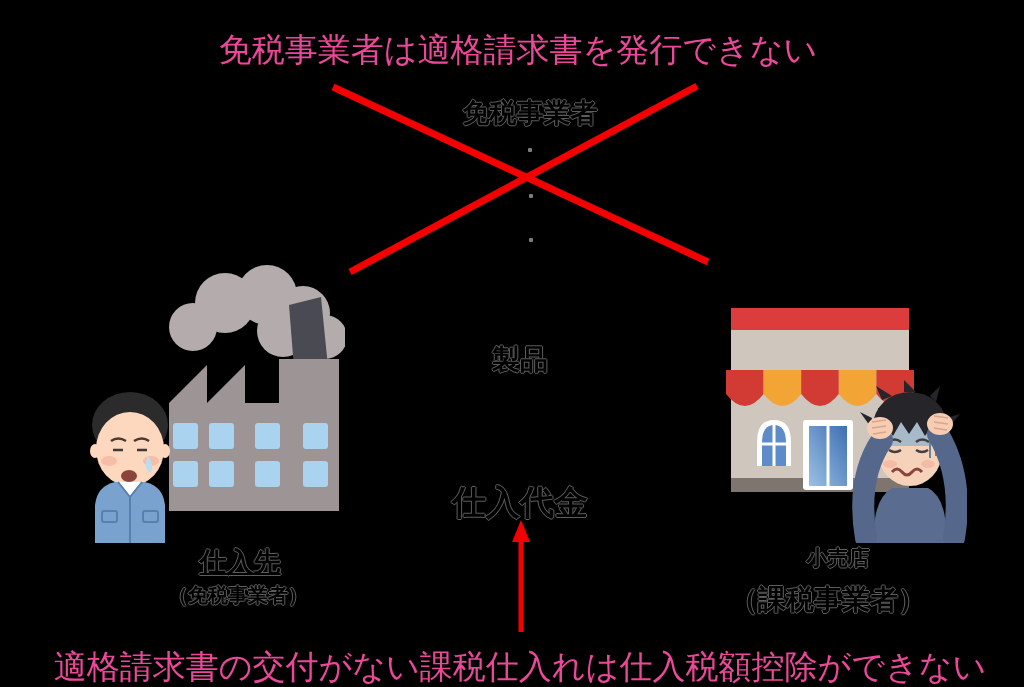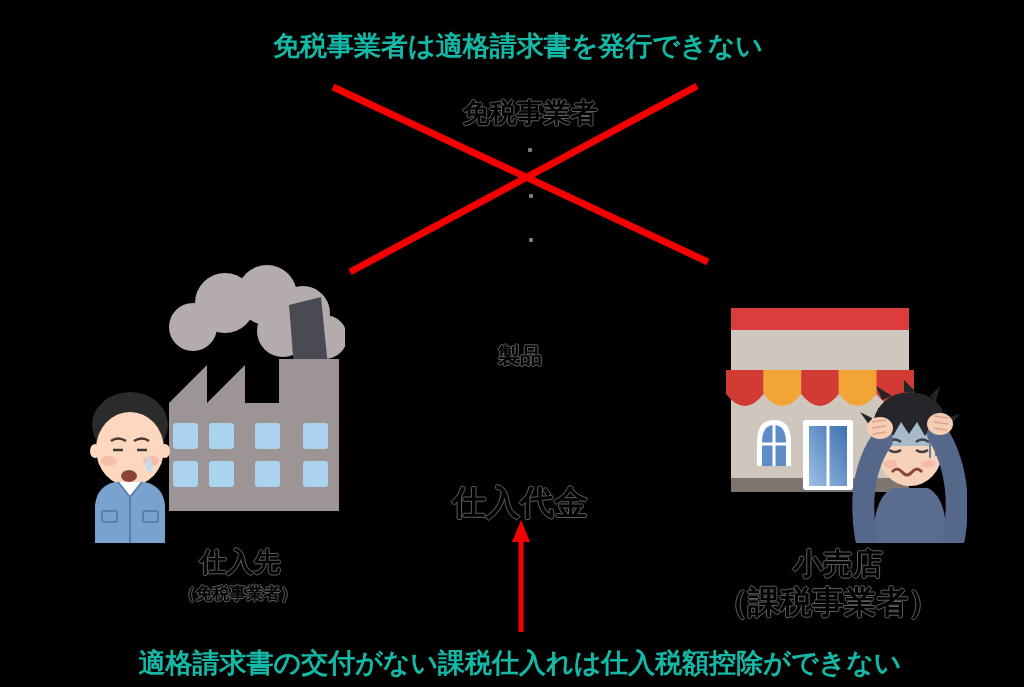--- a/index.html
+++ b/index.html
@@ -6,23 +6,23 @@
   body {
     width:1024px; height:687px;
     background:#000000;
     position:relative;
     overflow:hidden;
     font-family:"DejaVu Sans","Liberation Sans",sans-serif;
   }
   .abs { position:absolute; }
   .center { transform:translateX(-50%); white-space:nowrap; }
   .red-note {
-    color:#14b8a6;
-    font-weight:bold;
-    font-size:27px;
+    color:#ec4899;
+    font-weight:normal;
+    font-size:33px;
     letter-spacing:0px;
   }
   
   .ghost {
     color:#000000;
     font-weight:bold;
     text-shadow:-1px 0 #5d5d5d, 1px 0 #5d5d5d, 0 -1px #5d5d5d, 0 1px #5d5d5d;
   }
   .dot {
     width:4px; height:4px;
@@ -45,21 +45,21 @@
     <line x1="333" y1="87" x2="708" y2="262" stroke="#f50000" stroke-width="7"></line>
     <line x1="350" y1="272" x2="697" y2="86" stroke="#f50000" stroke-width="7"></line>
   </svg>
 
   <div>
     <div class="abs dot" style="left:528px; top:148px;"></div>
     <div class="abs dot" style="left:529px; top:194px;"></div>
     <div class="abs dot" style="left:529px; top:238px;"></div>
   </div>
 
-  <div class="abs center ghost" style="left:520px; top:341px; font-size:22px;">製品</div>
+  <div class="abs center ghost" style="left:520px; top:341px; font-size:28px;">製品</div>
 
   <div class="abs center ghost" style="left:520px; top:480px; font-size:34px;">仕入代金</div>
 
   <svg class="abs" style="left:505px; top:515px;" width="34" height="125" viewBox="0 0 34 125">
     <line x1="16" y1="117" x2="16" y2="24" stroke="#f50000" stroke-width="5"></line>
     <polygon points="16,5 7,27 25,27" fill="#f50000"></polygon>
   </svg>
 
   <div class="abs center red-note" style="left:520px; top:645px;">適格請求書の交付がない課税仕入れは仕入税額控除ができない</div>
 
@@ -102,22 +102,22 @@
       <ellipse cx="44" cy="93" rx="8" ry="6" fill="#8a443c"></ellipse>
       <path d="M63,72 Q69,82 66,90 Q60,88 61,79 Z" fill="#b9def2"></path>
       <path d="M10,160 L10,122 Q12,103 30,99 L60,99 Q78,103 80,122 L80,160 Z" fill="#7aa2ce"></path>
       <polygon points="33,99 45,114 57,99" fill="#ffffff"></polygon>
       <path d="M33,99 L45,114 L57,99" stroke="#587fae" stroke-width="2" fill="none"></path>
       <line x1="45" y1="114" x2="45" y2="160" stroke="#587fae" stroke-width="2"></line>
       <rect x="17" y="128" width="15" height="11" rx="2" fill="none" stroke="#587fae" stroke-width="2"></rect>
       <rect x="58" y="128" width="15" height="11" rx="2" fill="none" stroke="#587fae" stroke-width="2"></rect>
     </svg>
 
-    <div class="abs center ghost" style="left:240px; top:544px; font-size:27px;">仕入先</div>
-    <div class="abs center ghost" style="left:238px; top:582px; font-size:17px;">（免税事業者）</div>
+    <div class="abs center ghost" style="left:240px; top:544px; font-size:27px;text-decoration:underline;">仕入先</div>
+    <div class="abs center ghost" style="left:238px; top:582px; font-size:20px;">（免税事業者）</div>
   </div>
 
   <div>
 
     <svg class="abs" style="left:725px; top:308px;" width="190" height="185" viewBox="0 0 190 185">
       <defs>
         <linearGradient id="doorg" x1="0" y1="1" x2="1" y2="0">
           <stop offset="0" stop-color="#9cc0e4"></stop>
           <stop offset="1" stop-color="#3f6fb2"></stop>
         </linearGradient>
@@ -173,17 +173,17 @@
       <ellipse cx="76" cy="86" rx="7" ry="4" fill="#f2ae9a" opacity="0.6"></ellipse>
       <path d="M40,94 Q45,88 50,94 Q55,100 60,94 Q65,88 70,94" stroke="#8a443c" stroke-width="3" fill="none"></path>
       <path d="M14,160 Q4,100 30,62" stroke="#55688c" stroke-width="22" fill="none" stroke-linecap="round"></path>
       <path d="M102,160 Q112,100 86,56" stroke="#55688c" stroke-width="22" fill="none" stroke-linecap="round"></path>
       <ellipse cx="28" cy="50" rx="13" ry="11" fill="#f6cdb2"></ellipse>
       <ellipse cx="88" cy="46" rx="13" ry="11" fill="#f6cdb2"></ellipse>
       <path d="M20,44 L34,42 M20,50 L34,48 M21,56 L34,54" stroke="#d9a58c" stroke-width="1.5" fill="none"></path>
       <path d="M82,38 L96,40 M82,44 L96,46 M82,50 L95,52" stroke="#d9a58c" stroke-width="1.5" fill="none"></path>
     </svg>
 
-    <div class="abs center ghost" style="left:838px; top:544px; font-size:30px;">小売店</div>
-    <div class="abs center ghost" style="left:828px; top:581px; font-size:32px;">（課税事業者）</div>
+    <div class="abs center ghost" style="left:838px; top:544px; font-size:21px;">小売店</div>
+    <div class="abs center ghost" style="left:828px; top:581px; font-size:28px;">（課税事業者）</div>
   </div>
 
 </div>
 
 </body></html>

